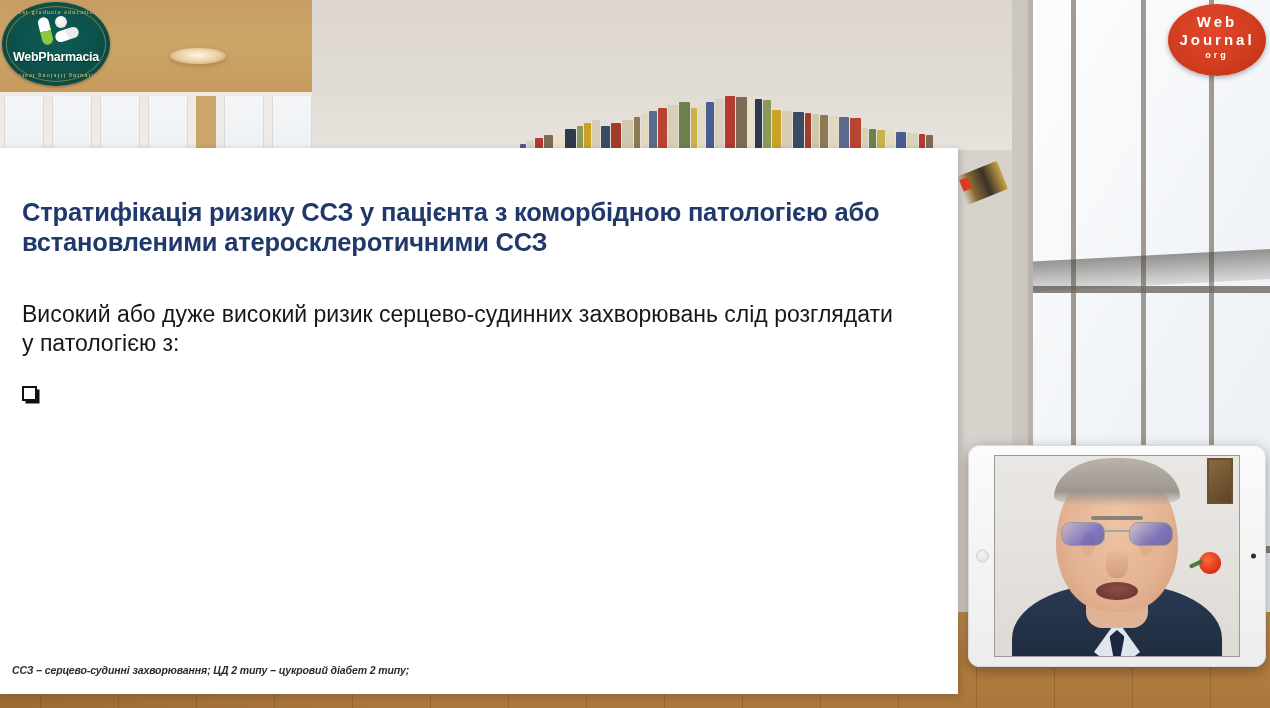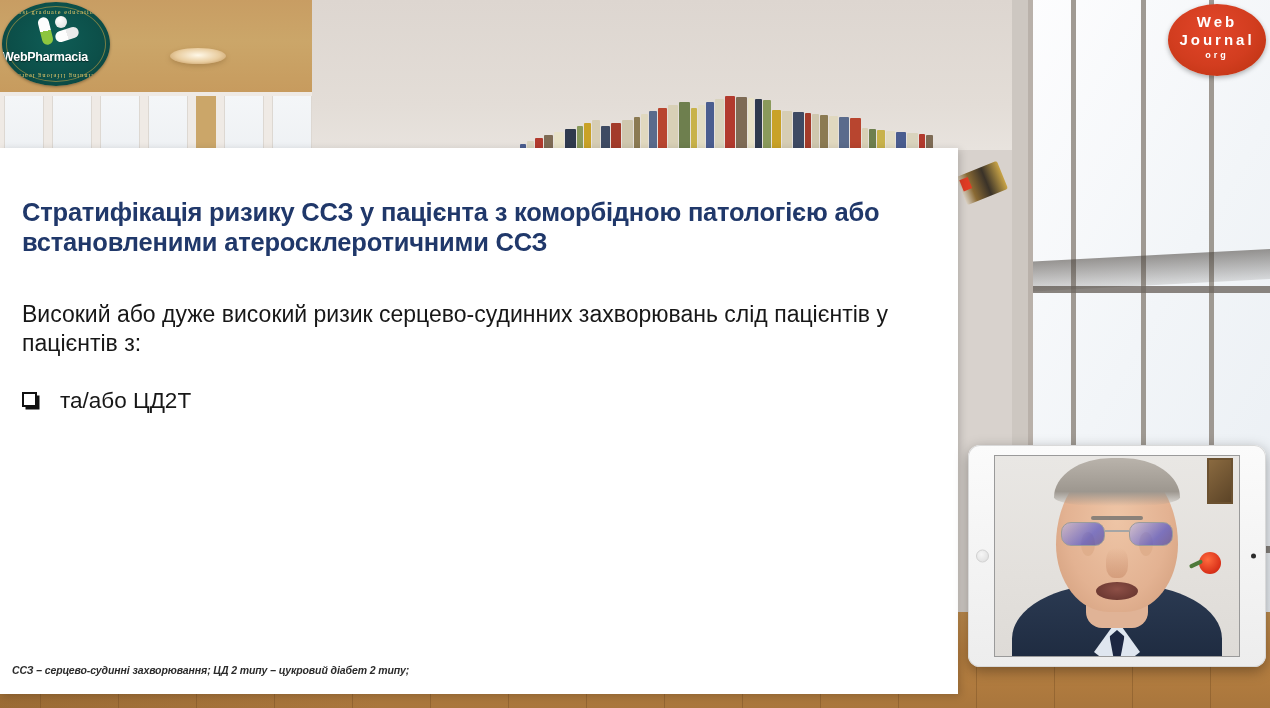--- a/index.html
+++ b/index.html
@@ -176,21 +176,21 @@
   .logo-pharm .pill-b {
     position:absolute; left: 17px; top: 14px; width: 24px; height: 11px; border-radius: 6px;
     background: linear-gradient(90deg,#fdfdfd 50%, #eaeaea 50%);
     transform: rotate(-18deg);
   }
   .logo-pharm .pill-c {
     position:absolute; left: 17px; top: 1px; width: 12px; height: 12px; border-radius: 50%;
     background: radial-gradient(circle at 35% 30%, #ffffff, #dcdcdc);
   }
   .logo-pharm .wp-name {
-    position: absolute; left: 0; right: 0; top: 48px; 
+    position: absolute; left: 0; right: 0; top: 48px; text-align: center;
     color: #ffffff; font-size: 12.5px; font-weight: bold; letter-spacing: -0.3px;
     text-shadow: 0 1px 1px rgba(0,0,0,.5);
   }
 
   .logo-cardio {
     position: absolute; right: 4px; top: 4px; width: 98px; height: 72px;
     border-radius: 50%;
     background: radial-gradient(ellipse at 45% 35%, #e2462a 0%, #d23d1f 55%, #b8310f 100%);
     box-shadow: 0 2px 5px rgba(0,0,0,.3);
     color: #fff; text-align: center;
@@ -400,26 +400,25 @@
         <div class="plank" style="left: 1132px;"></div>
         <div class="plank" style="left: 1210px;"></div>
       </div>
     <div class="floor-left-dark"></div>
   </div>
 
   <div class="slide">
 
     <div class="slide-title">Стратифікація ризику ССЗ у пацієнта з коморбідною патологією або встановленими атеросклеротичними ССЗ</div>
 
-    <div class="slide-lead">Високий або дуже високий ризик серцево-судинних захворювань слід пацієнтів у пацієнтів з:</div>
+    <div class="slide-lead">Високий або дуже високий ризик серцево-судинних захворювань слід розглядати у патологією з:</div>
 
     <ul class="bullets" id="bullets">
         <li>
           <span class="bx"><span></span></span>
-          <span>та/або ЦД2Т</span>
         </li>
       </ul>
 
     <div class="footnotes">
       <div class="fn1">ССЗ – серцево-судинні захворювання; ЦД 2 типу – цукровий діабет 2 типу;</div>
     </div>
   </div>
 
   <div class="logo-pharm">
     <div class="ring"></div>

